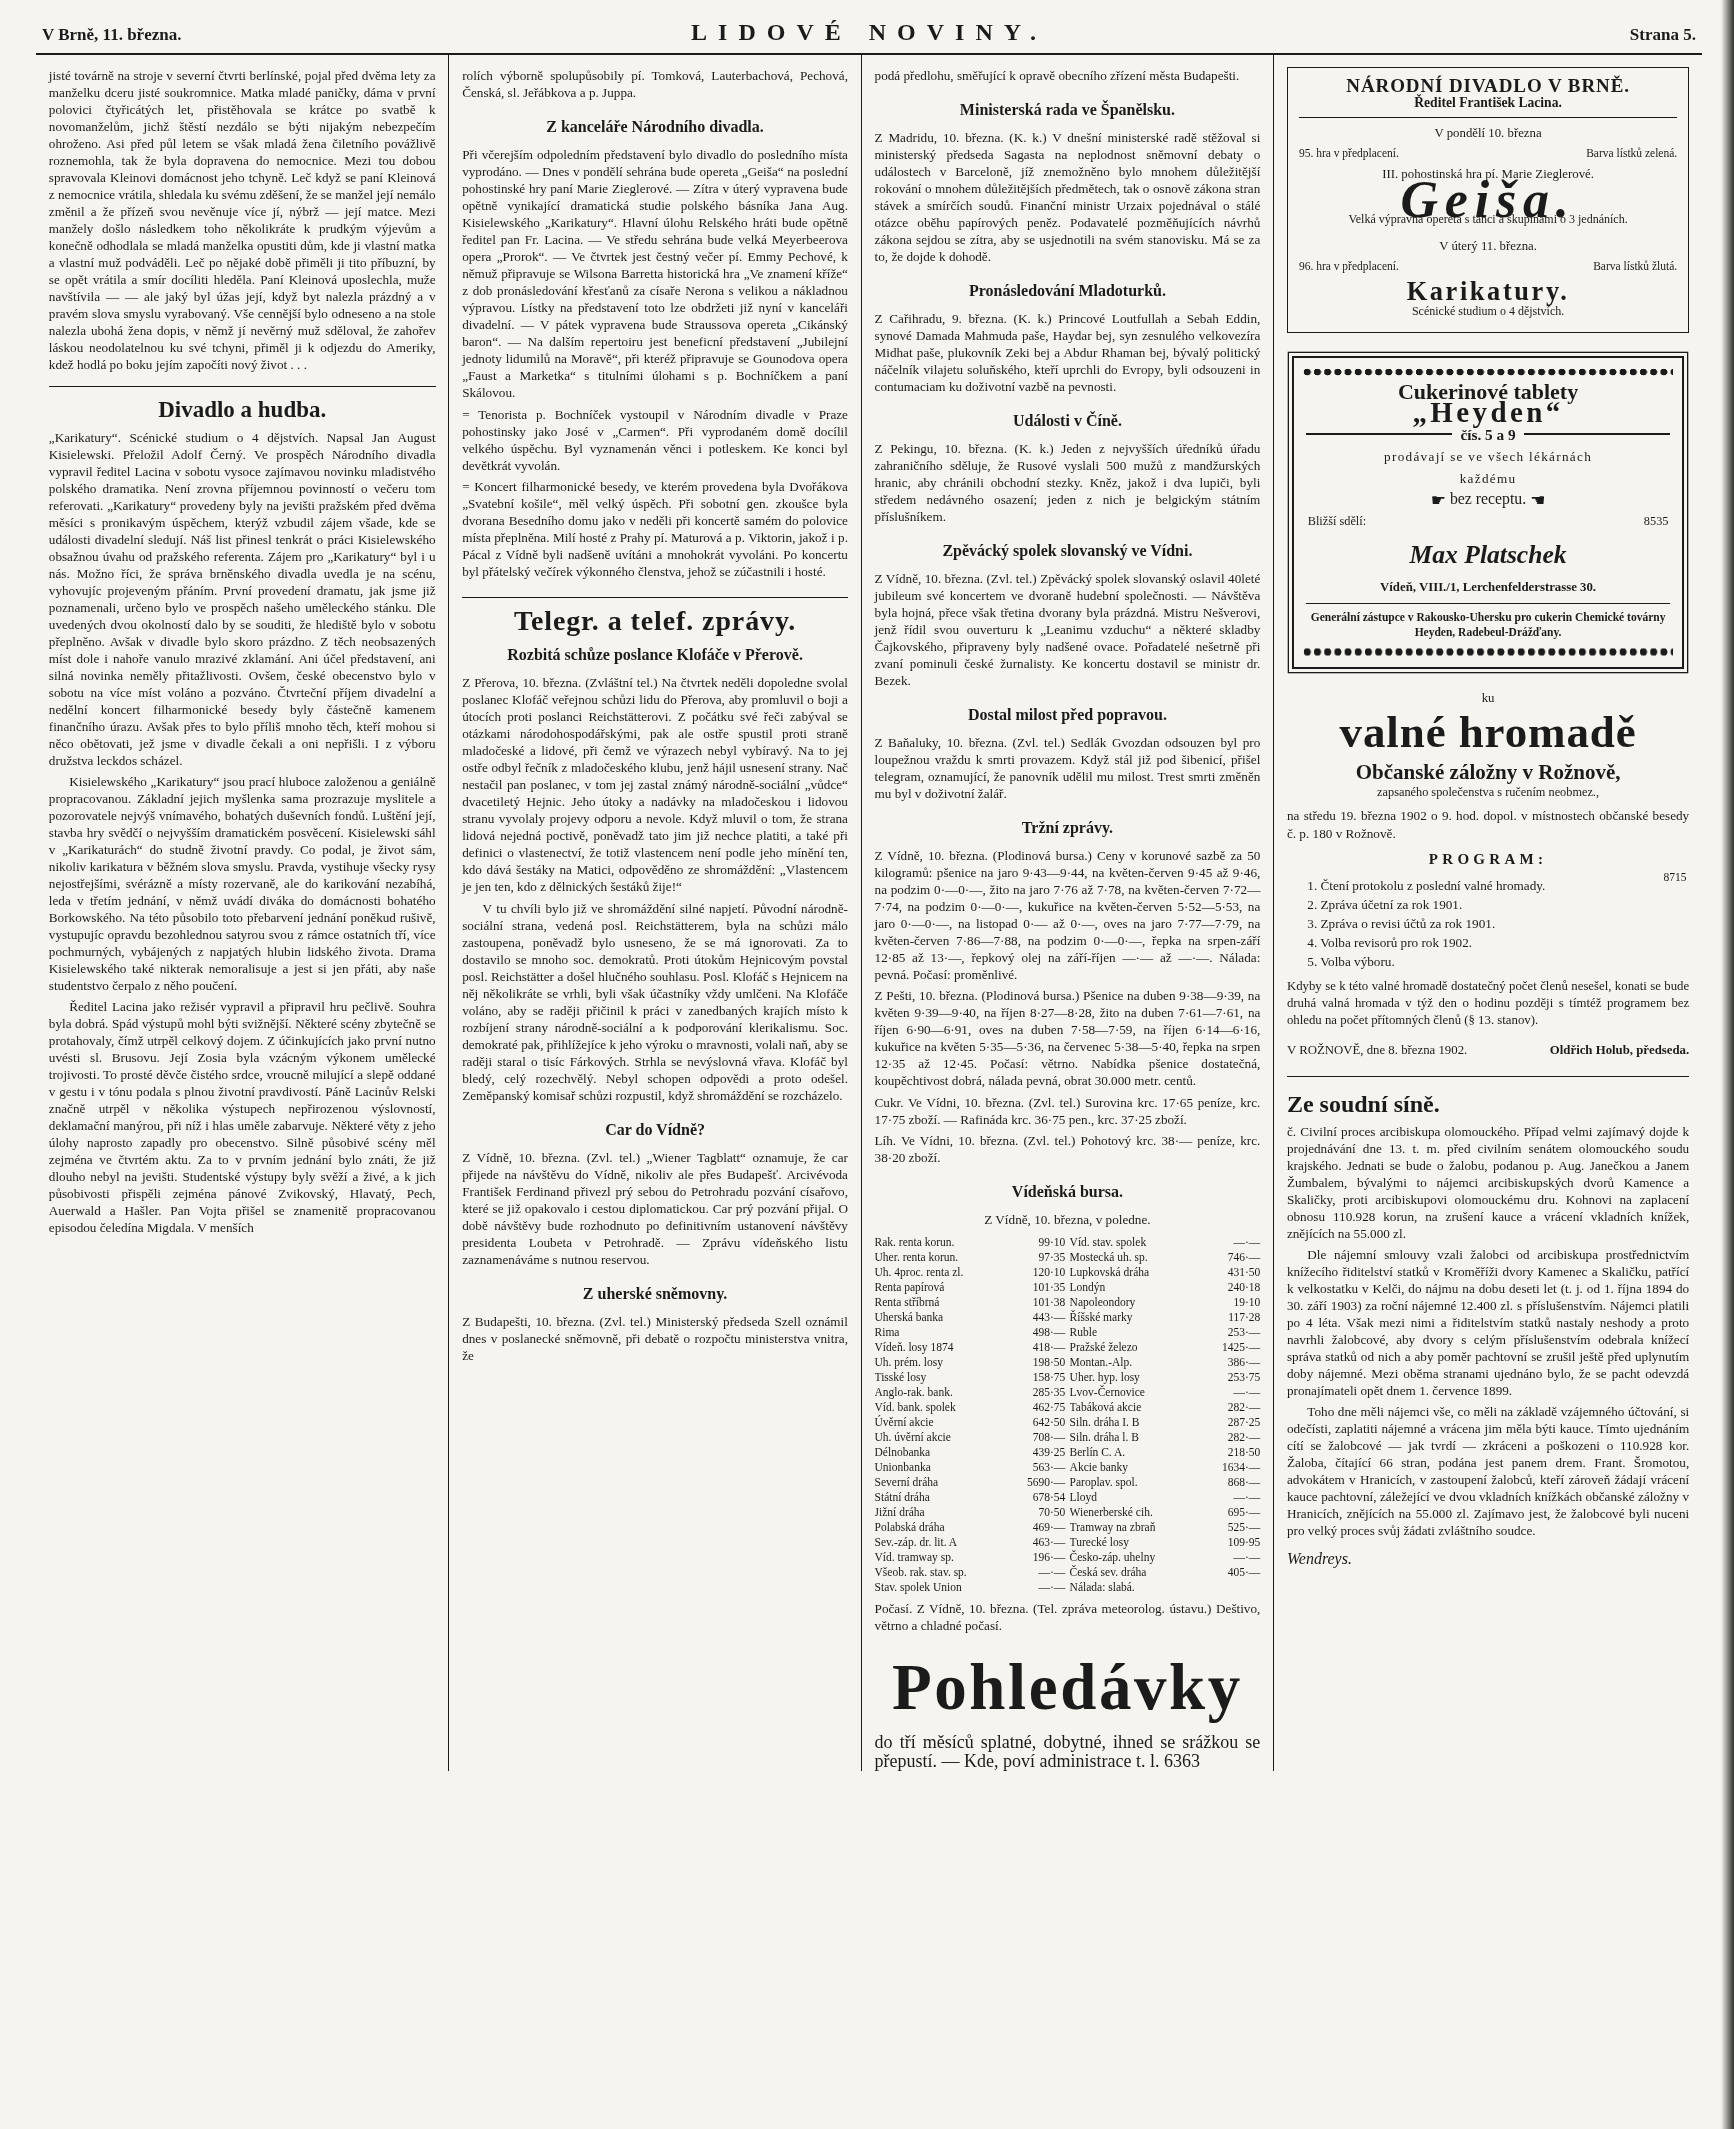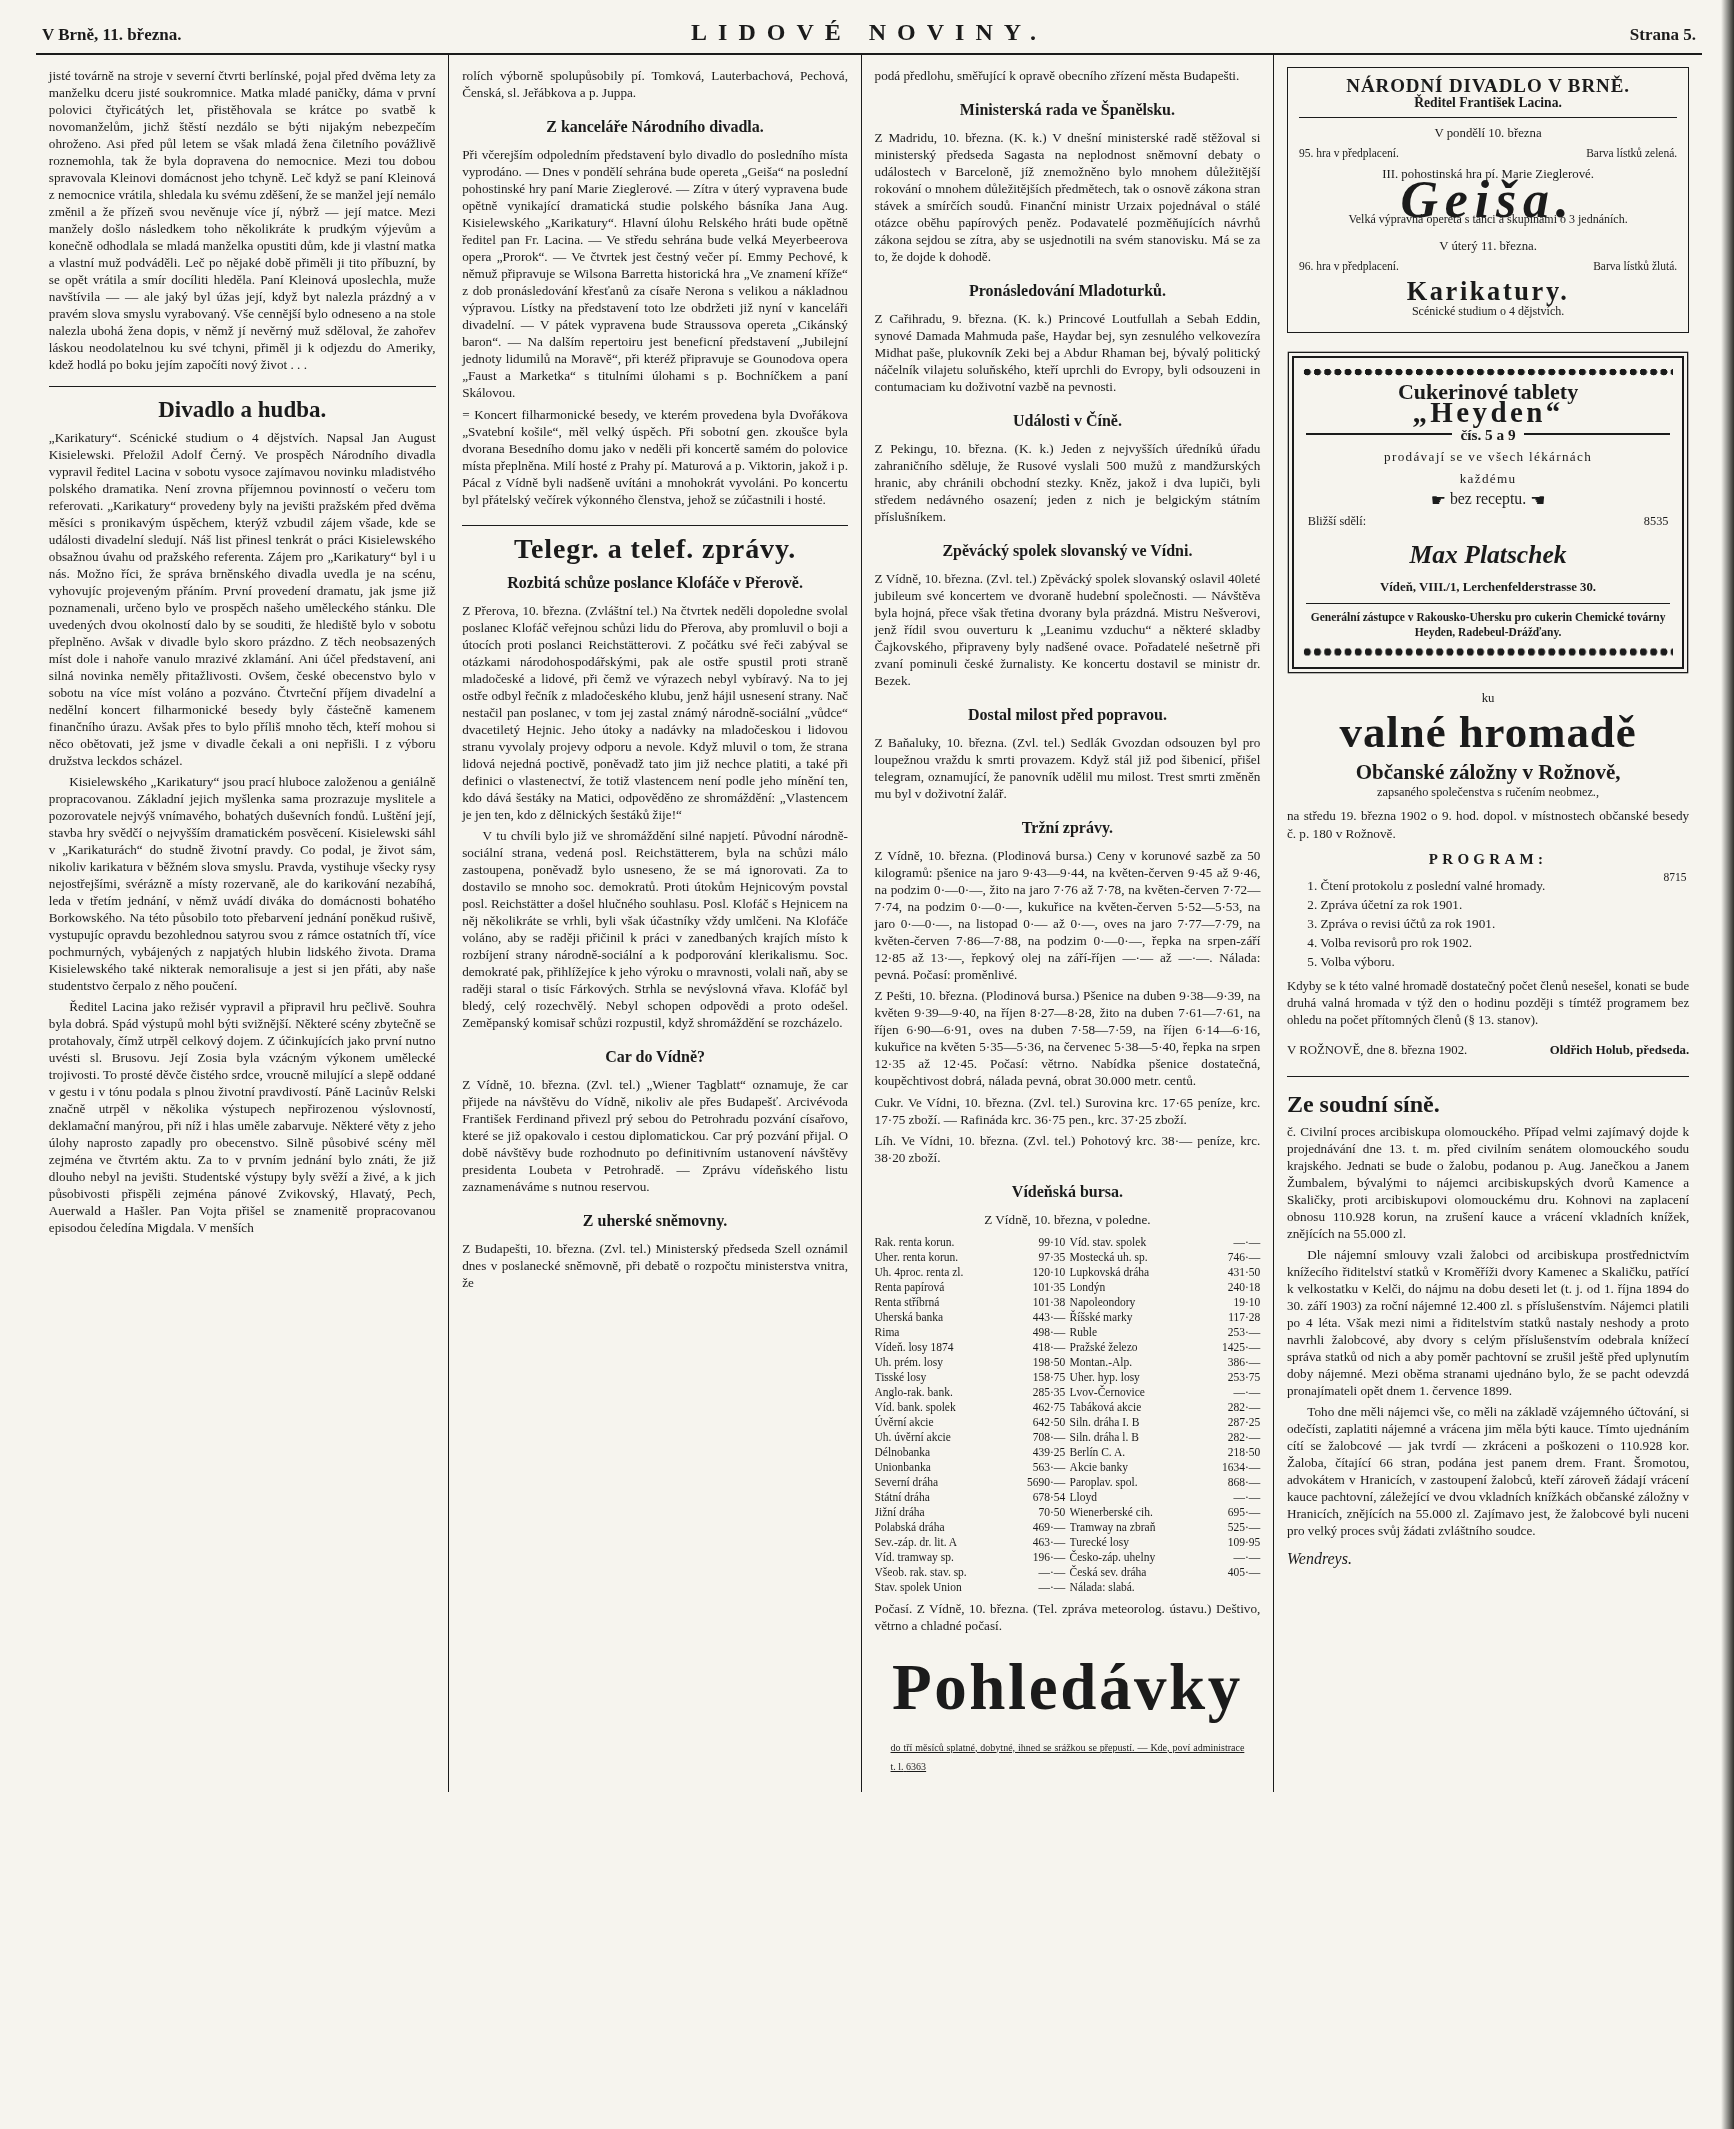--- a/index.html
+++ b/index.html
@@ -30,21 +30,21 @@
   .tele-wrap{border-top:1.3px solid #1b1b1b;margin-top:17px;}
   .tele-head{text-align:center;font-size:28px;font-weight:bold;margin:14.5px 0 3.4px;letter-spacing:0.9px;}
   
   .bursa{font-size:11.5px;line-height:15px;margin:7.7px 0 3.4px;}
   .bursa-row{display:flex;gap:4.3px;}
   .bn{flex:1.55;white-space:nowrap;overflow:hidden;}
   .bv{flex:.62;text-align:right;white-space:nowrap;}
   
   .pohl{margin-top:19.6px;text-align:center;}
   .pohl-title{font-size:65px;font-weight:bold;letter-spacing:2.6px;line-height:1.05;margin:4.3px 0 11px;}
-  .pohl-body{font-size:10px;line-height:19px;text-align:justify;margin:16px;text-decoration:underline;}
+  .pohl-body{font-size:18px;line-height:19px;text-align:justify;margin:0;}
   
   .theatre{border:1.7px solid #1b1b1b;padding:8.5px 11px 12.8px;text-align:center;}
   .th-title{font-size:19px;font-weight:bold;letter-spacing:0.9px;}
   .th-dir{font-size:13.6px;font-weight:bold;border-bottom:1.3px solid #1b1b1b;padding-bottom:6px;margin-bottom:6.8px;}
   .th-line{font-size:12.8px;margin-top:3.4px;}
   .th-row{display:flex;justify-content:space-between;font-size:11.5px;margin-top:3.4px;gap:8.5px;}
   .geisha{font-size:52px;font-weight:bold;font-style:italic;letter-spacing:6.8px;margin:8.5px 0 3.4px;}
   .karik{font-size:26.4px;font-weight:bold;letter-spacing:2.6px;margin:7.7px 0 2.6px;}
   .th-sub{font-size:12px;}
   .heyden{border:2.1px solid #1b1b1b;box-shadow:0 0 0 3px #f6f4ee,0 0 0 4.3px #1b1b1b;
@@ -101,20 +101,21 @@
       <h2 class="sec-head">Divadlo a hudba.</h2>
       <p class="p noind">„Karikatury“. Scénické studium o 4 dějstvích. Napsal Jan August Kisielewski. Přeložil Adolf Černý. Ve prospěch Národního divadla vypravil ředitel Lacina v sobotu vysoce zajímavou novinku mladistvého polského dramatika. Není zrovna příjemnou povinností o večeru tom referovati. „Karikatury“ provedeny byly na jevišti pražském před dvěma měsíci s pronikavým úspěchem, kterýž vzbudil zájem všade, kde se události divadelní sledují. Náš list přinesl tenkrát o práci Kisielewského obsažnou úvahu od pražského referenta. Zájem pro „Karikatury“ byl i u nás. Možno říci, že správa brněnského divadla uvedla je na scénu, vyhovujíc projeveným přáním. První provedení dramatu, jak jsme již poznamenali, určeno bylo ve prospěch našeho uměleckého stánku. Dle uvedených dvou okolností dalo by se souditi, že hlediště bylo v sobotu přeplněno. Avšak v divadle bylo skoro prázdno. Z těch neobsazených míst dole i nahoře vanulo mrazivé zklamání. Ani účel představení, ani silná novinka neměly přitažlivosti. Ovšem, české obecenstvo bylo v sobotu na více míst voláno a pozváno. Čtvrteční příjem divadelní a nedělní koncert filharmonické besedy byly částečně kamenem finančního úrazu. Avšak přes to bylo příliš mnoho těch, kteří mohou si něco obětovati, jež jsme v divadle čekali a oni nepřišli. I z výboru družstva leckdos scházel.</p>
       <p class="p sp">Kisielewského „Karikatury“ jsou prací hluboce založenou a geniálně propracovanou. Základní jejich myšlenka sama prozrazuje myslitele a pozorovatele nejvýš vnímavého, bohatých duševních fondů. Luštění její, stavba hry svědčí o nejvyšším dramatickém posvěcení. Kisielewski sáhl v „Karikaturách“ do studně životní pravdy. Co podal, je život sám, nikoliv karikatura v běžném slova smyslu. Pravda, vystihuje všecky rysy nejostřejšími, svérázně a místy rozervaně, ale do karikování nezabíhá, leda v třetím jednání, v němž uvádí diváka do domácnosti bohatého Borkowského. Na této působilo toto přebarvení jednání poněkud rušivě, vystupujíc opravdu bezohlednou satyrou svou z rámce ostatních tří, více pochmurných, vybájených z napjatých hlubin lidského života. Drama Kisielewského také nikterak nemoralisuje a jest si jen přáti, aby naše studentstvo čerpalo z něho poučení.</p>
       <p class="p sp">Ředitel Lacina jako režisér vypravil a připravil hru pečlivě. Souhra byla dobrá. Spád výstupů mohl býti svižnější. Některé scény zbytečně se protahovaly, čímž utrpěl celkový dojem. Z účinkujících jako první nutno uvésti sl. Brusovu. Její Zosia byla vzácným výkonem umělecké trojivosti. To prosté děvče čistého srdce, vroucně milující a slepě oddané v gestu i v tónu podala s plnou životní pravdivostí. Páně Lacinův Relski značně utrpěl v několika výstupech nepřirozenou výslovností, deklamační manýrou, při níž i hlas uměle zabarvuje. Některé věty z jeho úlohy naprosto zapadly pro obecenstvo. Silně působivé scény měl zejména ve čtvrtém aktu. Za to v prvním jednání bylo znáti, že již dlouho nebyl na jevišti. Studentské výstupy byly svěží a živé, a k jich působivosti přispěli zejména pánové Zvikovský, Hlavatý, Pech, Auerwald a Hašler. Pan Vojta přišel se znamenitě propracovanou episodou čeledína Migdala. V menších</p>
     </section>
 
     <section class="col">
       <p class="p noind">rolích výborně spolupůsobily pí. Tomková, Lauterbachová, Pechová, Čenská, sl. Jeřábkova a p. Juppa.</p>
       <h3 class="sub-head">Z kanceláře Národního divadla.</h3>
       <p class="p noind">Při včerejším odpoledním představení bylo divadlo do posledního místa vyprodáno. — Dnes v pondělí sehrána bude opereta „Geiša“ na poslední pohostinské hry paní Marie Zieglerové. — Zítra v úterý vypravena bude opětně vynikající dramatická studie polského básníka Jana Aug. Kisielewského „Karikatury“. Hlavní úlohu Relského hráti bude opětně ředitel pan Fr. Lacina. — Ve středu sehrána bude velká Meyerbeerova opera „Prorok“. — Ve čtvrtek jest čestný večer pí. Emmy Pechové, k němuž připravuje se Wilsona Barretta historická hra „Ve znamení kříže“ z dob pronásledování křesťanů za císaře Nerona s velikou a nákladnou výpravou. Lístky na představení toto lze obdržeti již nyní v kanceláři divadelní. — V pátek vypravena bude Straussova opereta „Cikánský baron“. — Na dalším repertoiru jest beneficní představení „Jubilejní jednoty lidumilů na Moravě“, při kteréž připravuje se Gounodova opera „Faust a Marketka“ s titulními úlohami s p. Bochníčkem a paní Skálovou.</p>
+      <p class="p sp noind">= Tenorista p. Bochníček vystoupil v Národním divadle v Praze pohostinsky jako José v „Carmen“. Při vyprodaném domě docílil velkého úspěchu. Byl vyznamenán věnci i potleskem. Ke konci byl devětkrát vyvolán.</p>
       <p class="p sp noind">= Koncert filharmonické besedy, ve kterém provedena byla Dvořákova „Svatební košile“, měl velký úspěch. Při sobotní gen. zkoušce byla dvorana Besedního domu jako v neděli při koncertě samém do polovice místa přeplněna. Milí hosté z Prahy pí. Maturová a p. Viktorin, jakož i p. Pácal z Vídně byli nadšeně uvítáni a mnohokrát vyvoláni. Po koncertu byl přátelský večírek výkonného členstva, jehož se zúčastnili i hosté.</p>
       <div class="tele-wrap">
         <h2 class="tele-head">Telegr. a telef. zprávy.</h2>
       </div>
       <h3 class="sub-head">Rozbitá schůze poslance Klofáče v Přerově.</h3>
       <p class="p noind">Z Přerova, 10. března. (Zvláštní tel.) Na čtvrtek neděli dopoledne svolal poslanec Klofáč veřejnou schůzi lidu do Přerova, aby promluvil o boji a útocích proti poslanci Reichstätterovi. Z počátku své řeči zabýval se otázkami národohospodářskými, pak ale ostře spustil proti straně mladočeské a lidové, při čemž ve výrazech nebyl vybíravý. Na to jej ostře odbyl řečník z mladočeského klubu, jenž hájil usnesení strany. Nač nestačil pan poslanec, v tom jej zastal známý národně-sociální „vůdce“ dvacetiletý Hejnic. Jeho útoky a nadávky na mladočeskou i lidovou stranu vyvolaly projevy odporu a nevole. Když mluvil o tom, že strana lidová nejedná poctivě, poněvadž tato jim již nechce platiti, a také při definici o vlastenectví, že totiž vlastencem není podle jeho mínění ten, kdo dává šestáky na Matici, odpověděno ze shromáždění: „Vlastencem je jen ten, kdo z dělnických šestáků žije!“</p>
       <p class="p sp">V tu chvíli bylo již ve shromáždění silné napjetí. Původní národně-sociální strana, vedená posl. Reichstätterem, byla na schůzi málo zastoupena, poněvadž bylo usneseno, že se má ignorovati. Za to dostavilo se mnoho soc. demokratů. Proti útokům Hejnicovým povstal posl. Reichstätter a došel hlučného souhlasu. Posl. Klofáč s Hejnicem na něj několikráte se vrhli, byli však účastníky vždy umlčeni. Na Klofáče voláno, aby se raději přičinil k práci v zanedbaných krajích místo k rozbíjení strany národně-sociální a k podporování klerikalismu. Soc. demokraté pak, přihlížejíce k jeho výroku o mravnosti, volali naň, aby se raději staral o tisíc Fárkových. Strhla se nevýslovná vřava. Klofáč byl bledý, celý rozechvělý. Nebyl schopen odpovědi a proto odešel. Zeměpanský komisař schůzi rozpustil, když shromáždění se rozcházelo.</p>
       <h3 class="sub-head">Car do Vídně?</h3>
       <p class="p noind">Z Vídně, 10. března. (Zvl. tel.) „Wiener Tagblatt“ oznamuje, že car přijede na návštěvu do Vídně, nikoliv ale přes Budapešť. Arcivévoda František Ferdinand přivezl prý sebou do Petrohradu pozvání císařovo, které se již opakovalo i cestou diplomatickou. Car prý pozvání přijal. O době návštěvy bude rozhodnuto po definitivním ustanovení návštěvy presidenta Loubeta v Petrohradě. — Zprávu vídeňského listu zaznamenáváme s nutnou reservou.</p>
       <h3 class="sub-head">Z uherské sněmovny.</h3>

